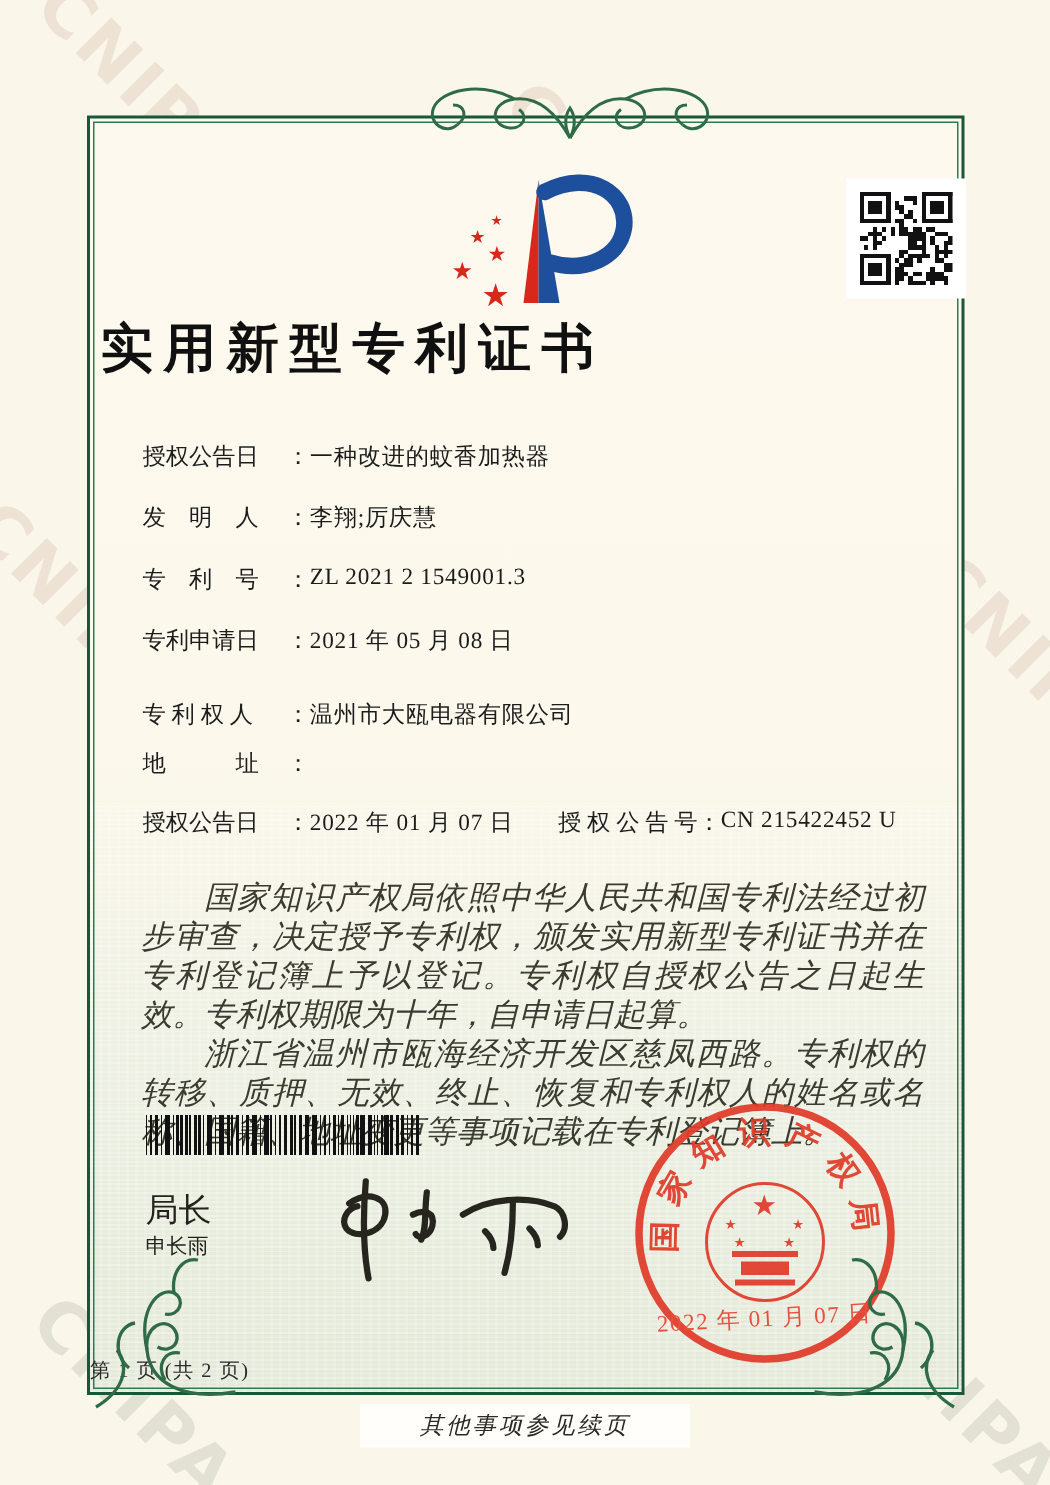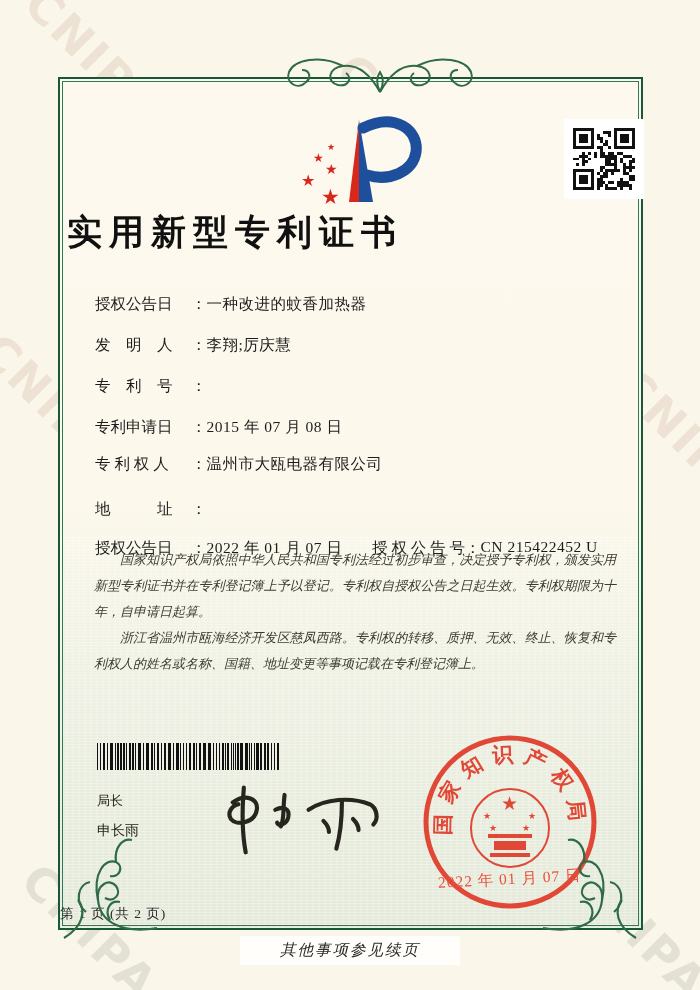--- a/index.html
+++ b/index.html
@@ -45,29 +45,29 @@
     font-size:35px;font-weight:bold;letter-spacing:7px;color:#101010;text-indent:7px;
   }
   
   .fields{position:absolute;left:35px;top:215px;width:520px;font-size:15.5px;}
   .frow{position:absolute;left:0;display:flex;white-space:nowrap;color:#1c1c1c;}
   .flabel{display:inline-block;min-width:96px;}
   .fvalue{letter-spacing:.5px;}
   .grant2{position:absolute;left:277px;top:0;display:flex;white-space:nowrap;}
   
   .paras{
-    position:absolute;left:34px;top:468px;width:522px;
-    font-size:13px;line-height:26px;color:#3b3b30;
+    position:absolute;left:34px;top:506px;width:522px;
+    font-size:21px;line-height:26px;color:#3b3b30;
     font-style:italic;text-align:justify;
   }
   .paras p{margin:0;text-indent:2em;}
   
   .barcode{position:absolute;left:37px;top:664px;width:186px;height:27px;}
   
-  .off-title{position:absolute;left:37px;top:713px;font-size:13px;color:#23231c;}
+  .off-title{position:absolute;left:37px;top:713px;font-size:22px;color:#23231c;}
   .off-name{position:absolute;left:37px;top:743px;font-size:14px;color:#23231c;}
   .signature{position:absolute;left:145px;top:700px;width:185px;height:80px;}
   
   .seal{position:absolute;left:360px;top:653px;width:180px;height:180px;z-index:5;}
   
   .page-no{position:absolute;left:0;top:826px;width:100%;font-size:13.5px;color:#2a2a2a;letter-spacing:1px;}
   .note-strip{
     position:absolute;left:0;top:936px;width:700px;text-align:center;z-index:4;
   }
   .note-strip span{
@@ -256,27 +256,28 @@
           <span class="fvalue">一种改进的蚊香加热器</span>
       </div>
       <div class="frow" style="top:41px">
         <span class="flabel">发　明　人</span>
           <span>：</span>
           <span class="fvalue">李翔;厉庆慧</span>
       </div>
       <div class="frow" style="top:82px">
         <span class="flabel">专　利　号</span>
           <span>：</span>
+          <span class="fvalue">ZL 2021 2 1549001.3</span>
       </div>
       <div class="frow" style="top:123px">
         <span class="flabel">专利申请日</span>
           <span>：</span>
-          <span class="fvalue">2015 年 07 月 08 日</span>
-      </div>
-      <div class="frow" style="top:160px">
+          <span class="fvalue">2021 年 05 月 08 日</span>
+      </div>
+      <div class="frow" style="top:172px">
         <span class="flabel">专 利 权 人</span>
           <span>：</span>
           <span class="fvalue">温州市大瓯电器有限公司</span>
       </div>
       <div class="frow" style="top:205px">
         <span class="flabel">地　　　址</span>
           <span>：</span>
       </div>
       <div class="frow" style="top:244px;width:520px;">
         <span class="flabel">授权公告日</span>

